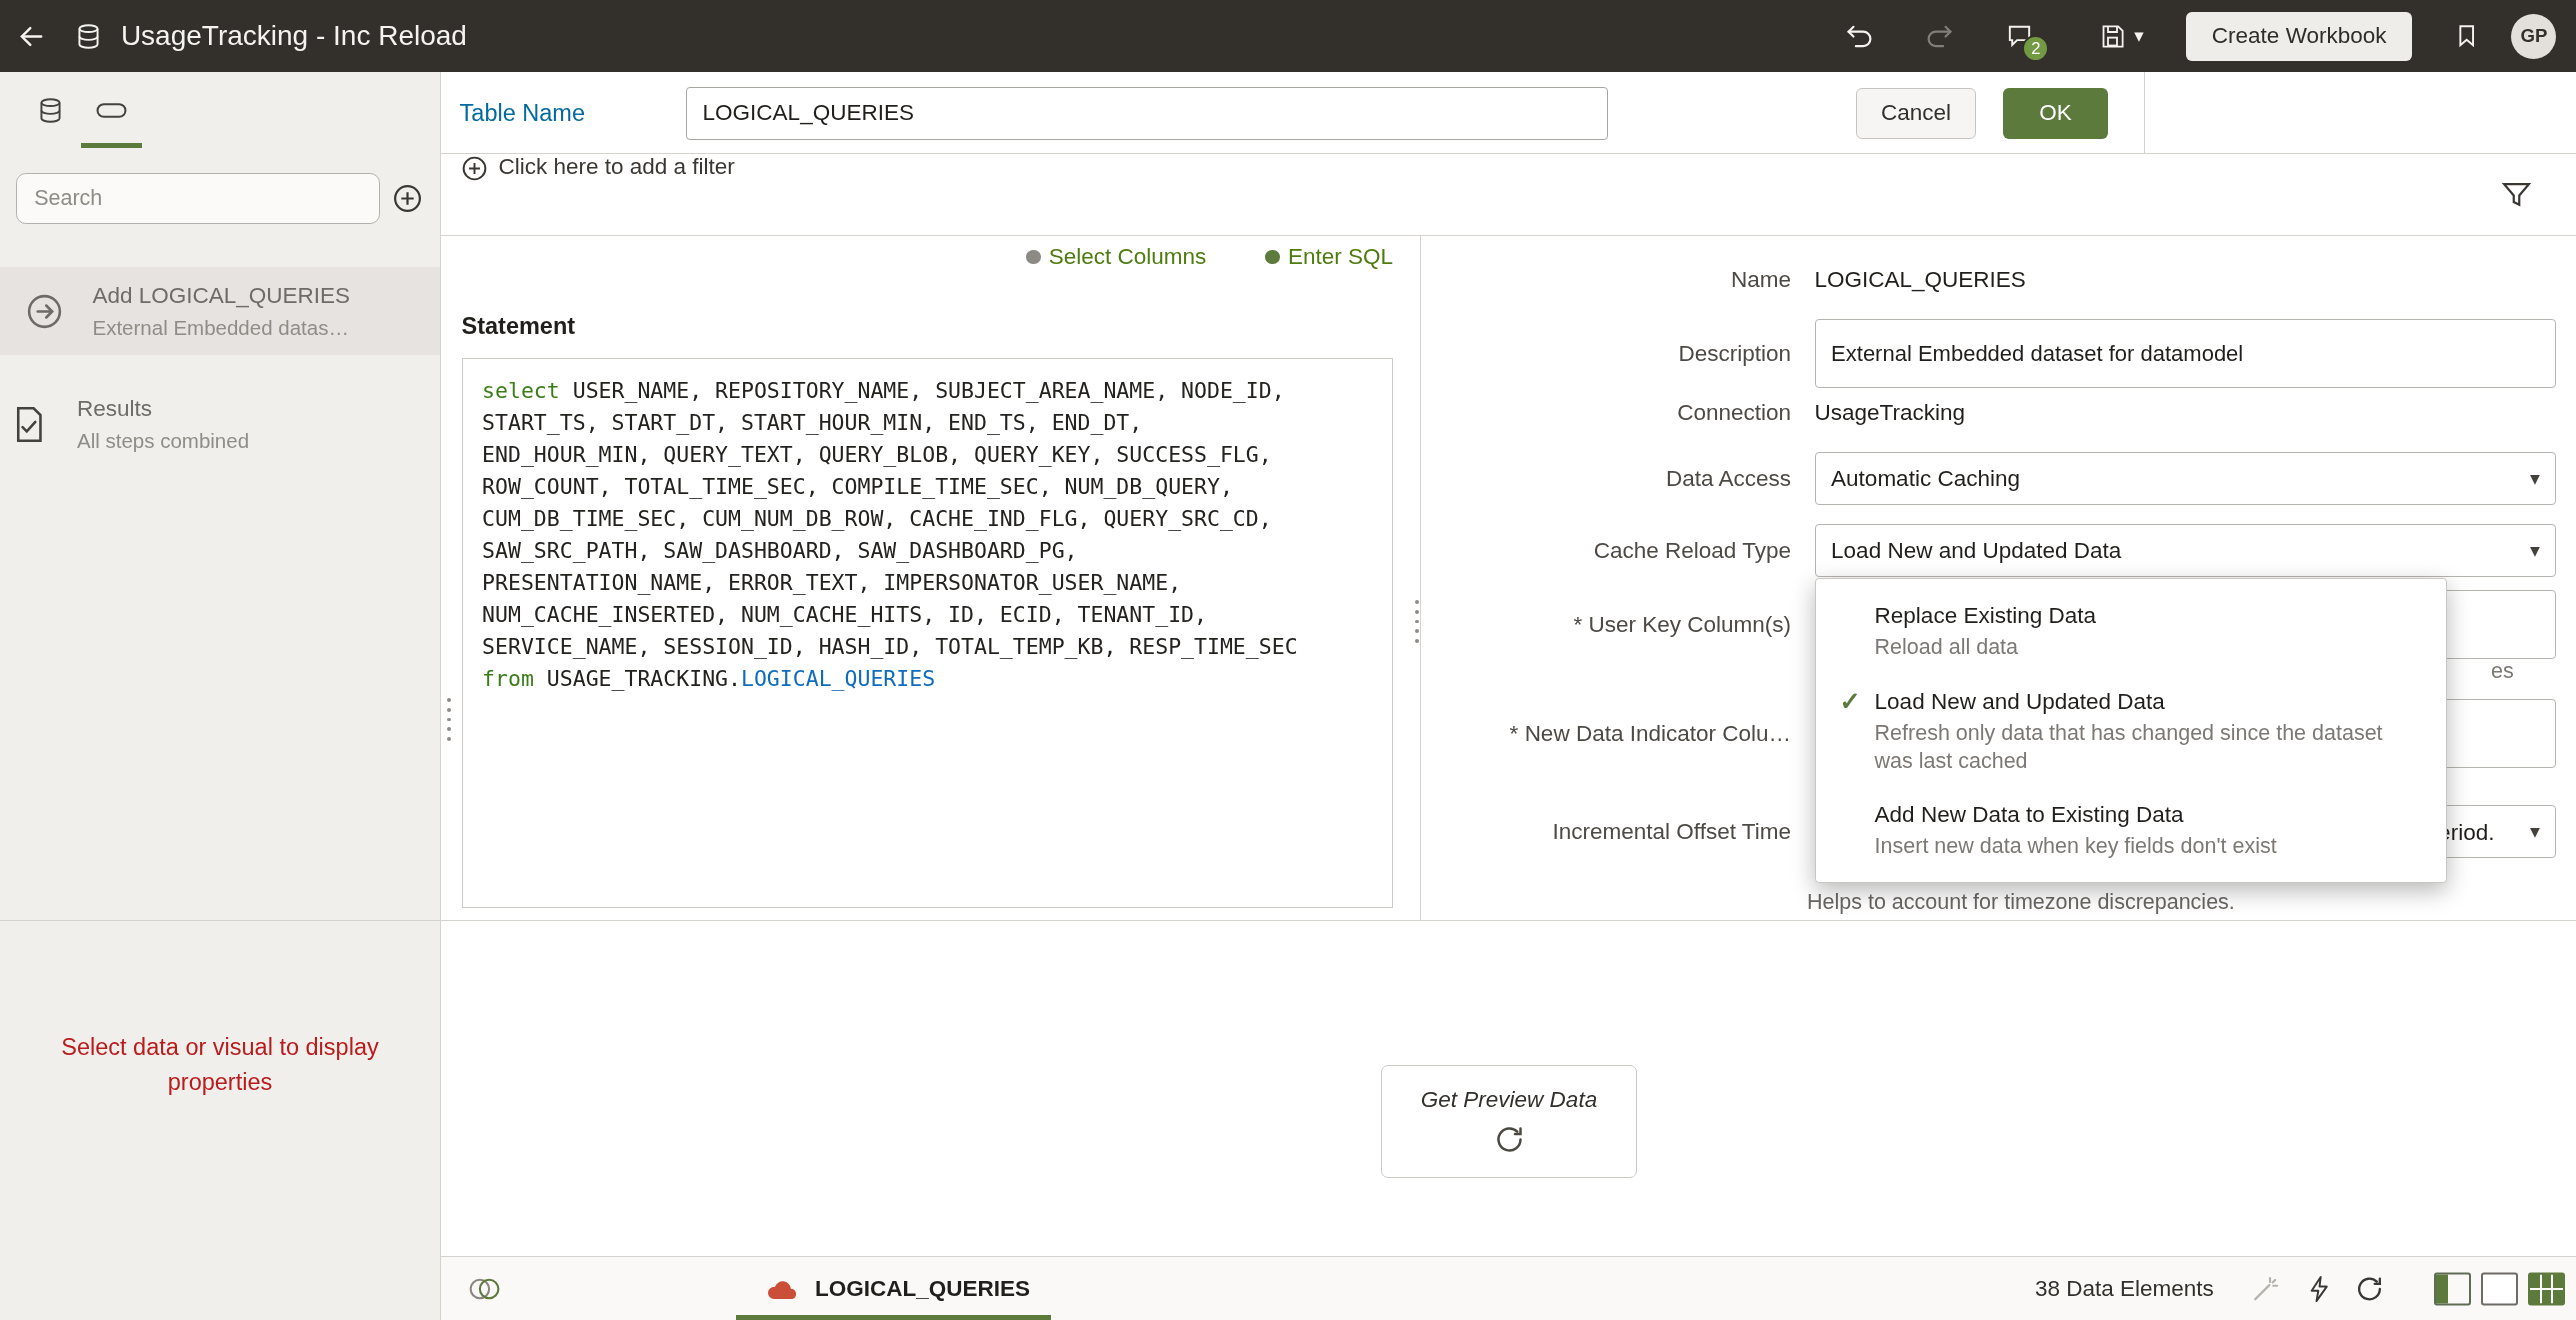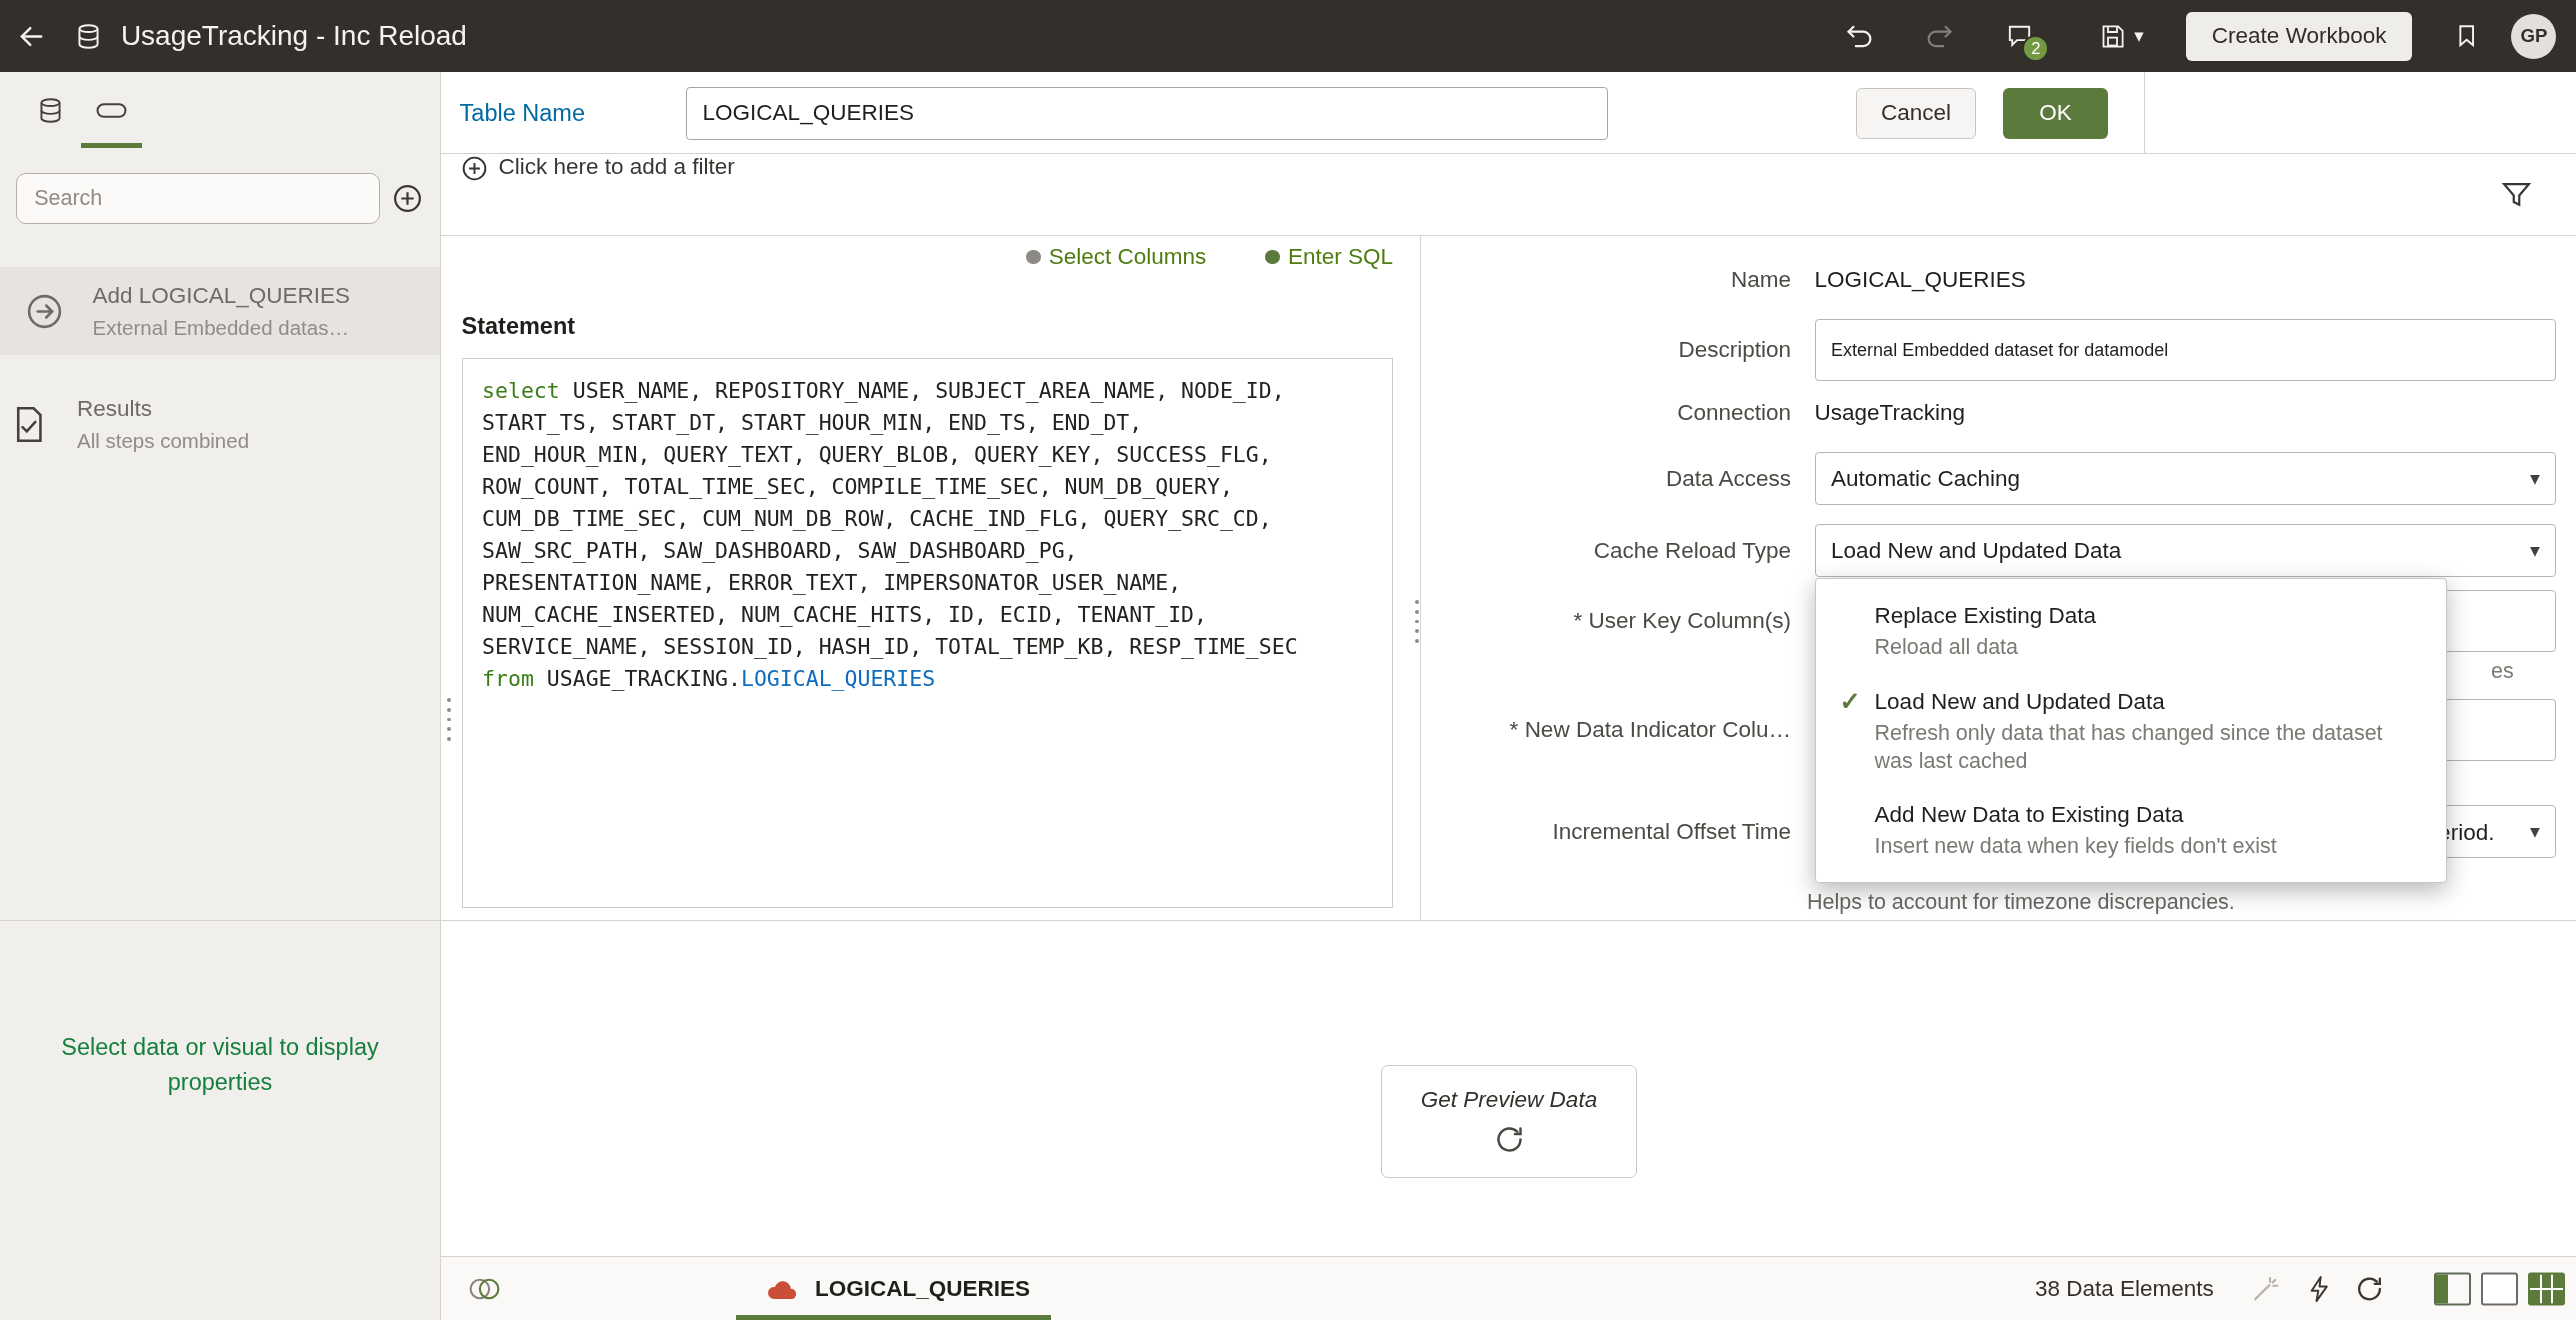--- a/index.html
+++ b/index.html
@@ -40,21 +40,21 @@
   .side-search input::placeholder { color:#8f8b85; }
   .plus-btn { background:none; border:none; cursor:pointer; display:flex; }
   .side-list { margin-top:43px; }
   .side-item { min-height:88px; padding:11.7px 17.6px 11.7px 23.5px; display:flex; align-items:center; gap:28px; cursor:pointer; }
   .side-item.selected { background:#e6e3e0; }
   .side-item + .side-item { margin-top:25.4px;padding-left:8px; }
   .si-title { font-size:22.5px; color:#6f6b66; }
   .si-sub { font-size:20.5px; color:#908c86; margin-top:6.8px; }
   .side-divider { position:absolute; top:848px; left:0; right:0; height:1px; background:#d6d3cf; }
   .side-hint { position:absolute; top:958px; left:59px; right:59px; text-align:center; font-size:23.5px;
-               color:#15803d; line-height:1.5; }
+               color:#b91c1c; line-height:1.5; }
 
   
   .main { position:absolute; left:441px; top:72px; right:0; bottom:0; background:#fff; }
 
   .tn-row { position:absolute; top:0; left:0; right:0; height:82px; border-bottom:1px solid #d6d3cf; }
   .tn-label { position:absolute; left:18.6px; top:0; height:82px; display:flex; align-items:center;
               font-size:23.5px; color:#0369a1; }
   .tn-input { position:absolute; left:245px; top:14.7px; width:922px; height:53px; border:1px solid #a8a5a0;
               border-radius:3.9px; font-size:22.5px; font-family:inherit; color:#211f1c; padding:0 15.6px; background:#fff; }
   .cancel-btn { position:absolute; left:1415px; top:15.6px; width:120px; height:51px; background:#f6f5f3;
@@ -84,21 +84,21 @@
   .h-divider { position:absolute; top:848px; left:0; right:0; height:1px; background:#d6d3cf; }
   .grip { position:absolute; display:flex; flex-direction:column; gap:5.9px; cursor:col-resize; }
   .grip i { width:3.9px; height:3.9px; border-radius:50%; background:#8f8b86; }
   .grip1 { left:5.9px; top:626px; } .grip2 { left:974px; top:528px; }
 
   
   .props .prow { position:absolute; left:1001px; right:19.6px; display:flex; align-items:center; }
   .plabel { width:349px; text-align:right; font-size:22.5px; color:#4d4944; flex:none; white-space:nowrap; }
   .pfield { margin-left:23.5px; flex:1; position:relative; }
   .pvalue { margin-left:23.5px; font-size:22.5px; color:#211f1c; }
-  .pinput { width:100%; height:62px; border:1px solid #b7b4af; border-radius:3.9px; font-size:18px;
+  .pinput { width:100%; height:69px; border:1px solid #b7b4af; border-radius:3.9px; font-size:22px;
             font-family:inherit; color:#211f1c; padding:0 15.6px; background:#fff; }
   .psel { width:100%; height:53px; border:1px solid #b7b4af; border-radius:3.9px; background:#fff;
           display:flex; align-items:center; padding:0 55px 0 15.6px; font-size:22.5px; color:#211f1c;
           position:relative; cursor:pointer; }
   .psel .caret { position:absolute; right:15.6px; font-size:19.6px; color:#44413c; }
   .inc-frag { position:absolute; right:61px; top:13.7px; font-size:22.5px; color:#211f1c; }
   .r-name { top:186px; height:43px; } .r-desc { top:247px; } .r-conn { top:319px; height:43px; }
   .r-data { top:380px; } .r-cache { top:452px; } .r-ukey { top:518px; } .r-ndi { top:627px; } .r-inc { top:733px; }
   .helper-es { position:absolute; left:2050px; top:587px; font-size:21.5px; color:#7c7873; }
   .tz-hint { position:absolute; left:1366px; top:818px; font-size:21.5px; color:#6a6661; }

